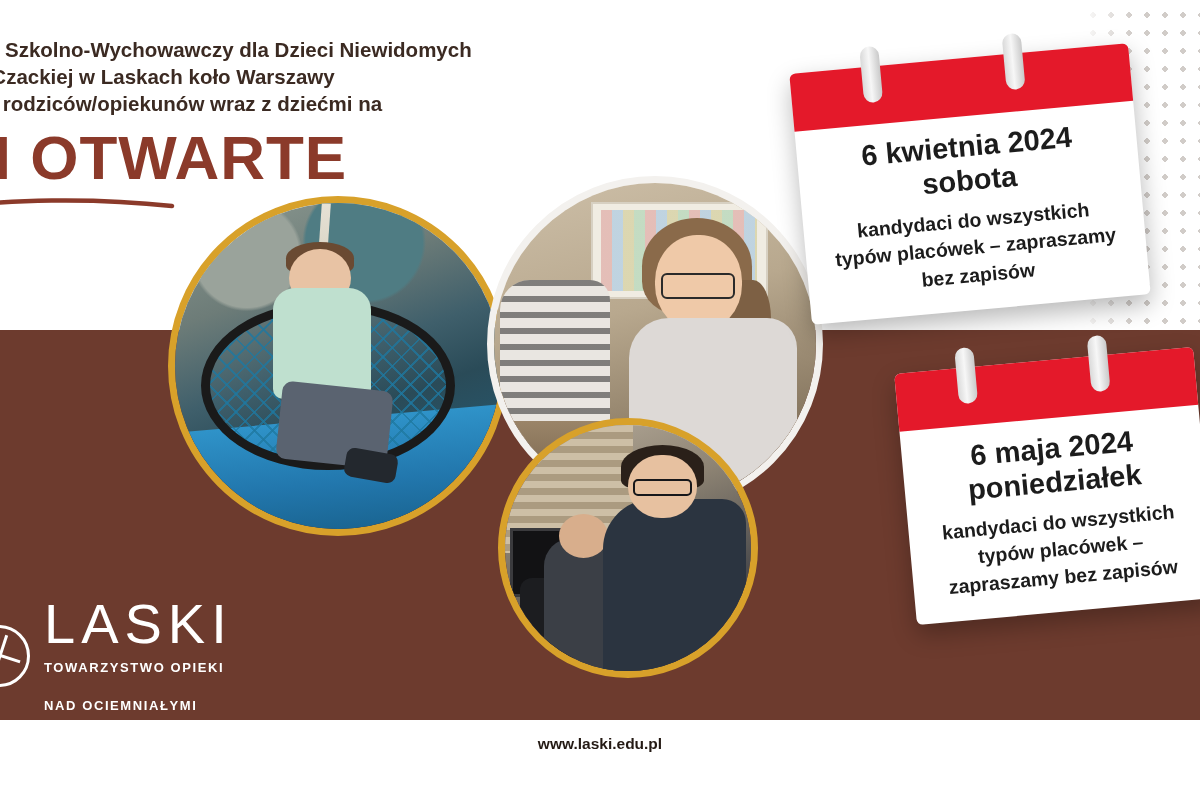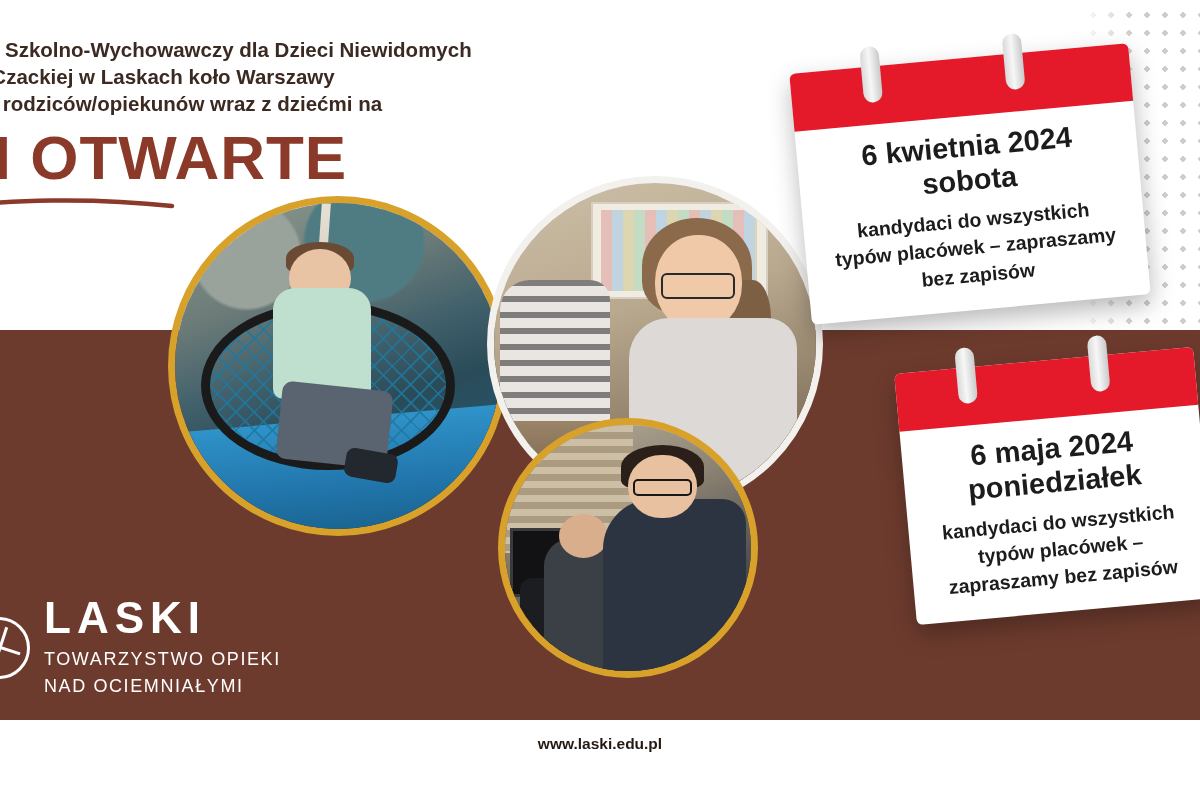--- a/index.html
+++ b/index.html
@@ -406,28 +406,28 @@
   }
   .logo-mark::before {
     content: "";
     position: absolute;
     left: 12px; top: 50%;
     width: 38px; height: 3px;
     background: #ffffff;
     transform: translateY(-50%) rotate(18deg);
   }
   .logo-name {
-    font-size: 44px;
-    font-weight: 700;
+    font-size: 56px;
+    font-weight: 400;
     letter-spacing: 6px;
     line-height: 1;
   }
   .logo-sub {
-    font-size: 18px;
-    font-weight: 400;
+    font-size: 13px;
+    font-weight: 700;
     letter-spacing: 1.6px;
     line-height: 1.5;
     margin-top: 6px;
   }
 
   
   .footer {
     position: absolute;
     left: 0; top: 732px;
     width: 1200px;
@@ -523,21 +523,21 @@
       <div class="cal-day">poniedziałek</div>
       <div class="cal-desc">kandydaci do wszystkich typów placówek – zapraszamy bez zapisów</div>
     </div>
   </div>
 
   <div class="logo-wrap">
     <div class="logo-mark"></div>
     <div>
       <div class="logo-name">LASKI</div>
       <div class="logo-sub">TOWARZYSTWO OPIEKI</div>
-      <div class="logo-sub" style="margin-top:0">NAD OCIEMNIAŁYMI</div>
+      <div class="logo-sub" style="margin-top:18px">NAD OCIEMNIAŁYMI</div>
     </div>
   </div>
 
   <div class="footer">
     <div>www.laski.edu.pl</div>
   </div>
 
 </div>
 
 </body></html>

